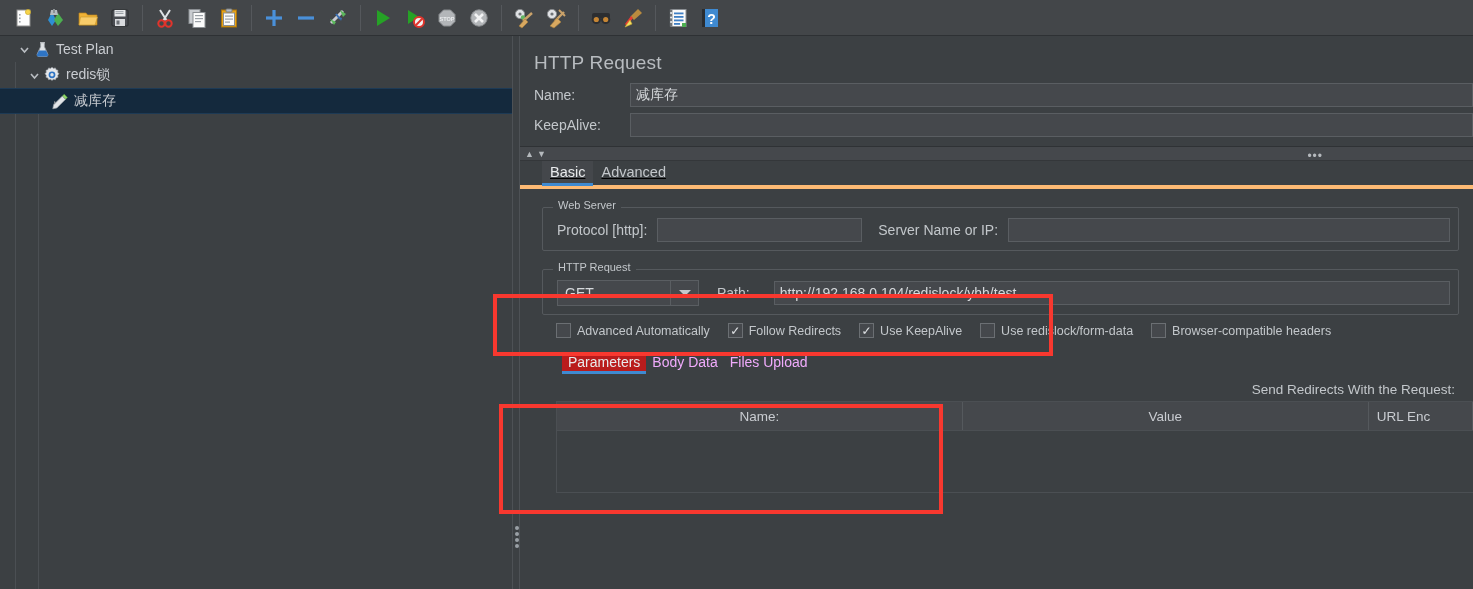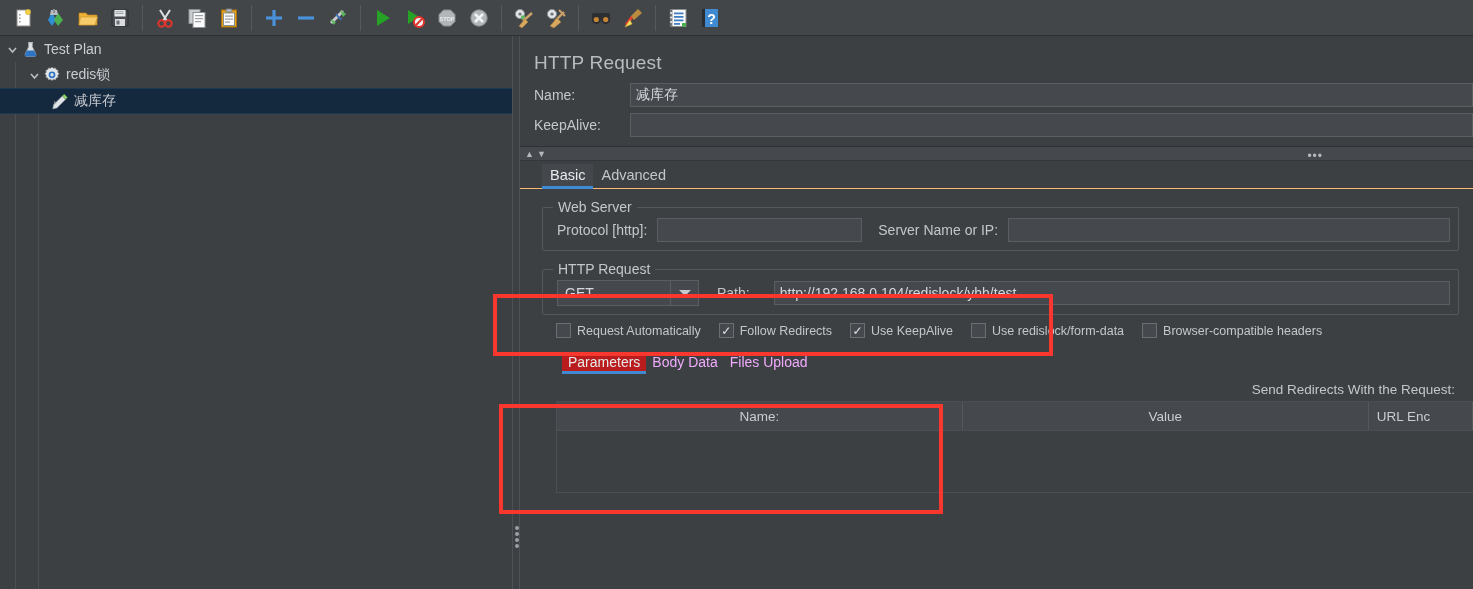--- a/index.html
+++ b/index.html
@@ -62,21 +62,21 @@
     flex: 0 0 16px;
     color: #b9bdc2;
   }
   .tree-row .ticon {
     width: 20px; height: 20px;
     display: inline-flex; align-items:center; justify-content:center;
     flex: 0 0 20px;
     margin-right: 4px;
   }
   .tree-label { font-size: 14px; color: #c9ccd1; }
-  .indent-1 { padding-left: 4px; }
+  .indent-1 { padding-left: 16px; }
   .indent-2 { padding-left: 26px; }
   .indent-3 { padding-left: 50px; }
 
   
   .guide {
     position: absolute;
     top: 0; bottom: 0;
     width: 1px;
     background: #4b4f53;
   }
@@ -149,21 +149,22 @@
   #collapse-bar .dots {
     position: absolute; right: 150px; top: 2px;
     font-size: 12px; color: #b5b9bd; letter-spacing: 1px;
   }
 
   
   .tabs {
     display: flex; align-items: flex-end;
     height: 28px;
     padding-left: 22px;
-    border-bottom: 1px solid #fdba74;
+    border-bottom: 4px solid #fdba74;
+    text-decoration: underline;
   }
   .tab {
     font-size: 14.5px;
     color: #c3c7cb;
     padding: 3px 8px 5px 8px;
     cursor: pointer;
     position: relative;
   }
   .tab.active {
     color: #e8eaec;
@@ -180,21 +181,21 @@
     position: relative;
     margin: 14px 14px 0 22px;
     border: 1px solid #55595d;
     border-radius: 2px;
     padding: 10px 8px 8px 8px;
   }
   .group > .glegend {
     position: absolute; top: -9px; left: 10px;
     background: #3c4043;
     padding: 0 5px;
-    font-size: 14px;
+    font-size: 11px;
     color: #c3c7cb;
   }
 
   .inline-row { display:flex; align-items:center; }
 
   .combo {
     position: relative;
     width: 142px; height: 26px;
     background: #45484c;
     border: 1px solid #5a5e62;
@@ -594,21 +595,21 @@
           </span>
       </div>
       <span class="field-label" style="margin-left:18px;">Path:</span>
       <input class="text-input" style="flex: 1 1 0%; margin-left: 24px;" type="text" value="http://192.168.0.104/redislock/yhh/test">
     </div>
   </div>
 
   <div class="checkrow">
     <label class="chk">
       <span class="chkbox"></span>
-      <span class="chk-label">Request Automatically</span>
+      <span class="chk-label">Advanced Automatically</span>
     </label>
     <label class="chk">
       <span class="chkbox">✓</span>
       <span class="chk-label">Follow Redirects</span>
     </label>
     <label class="chk">
       <span class="chkbox">✓</span>
       <span class="chk-label">Use KeepAlive</span>
     </label>
     <label class="chk">

